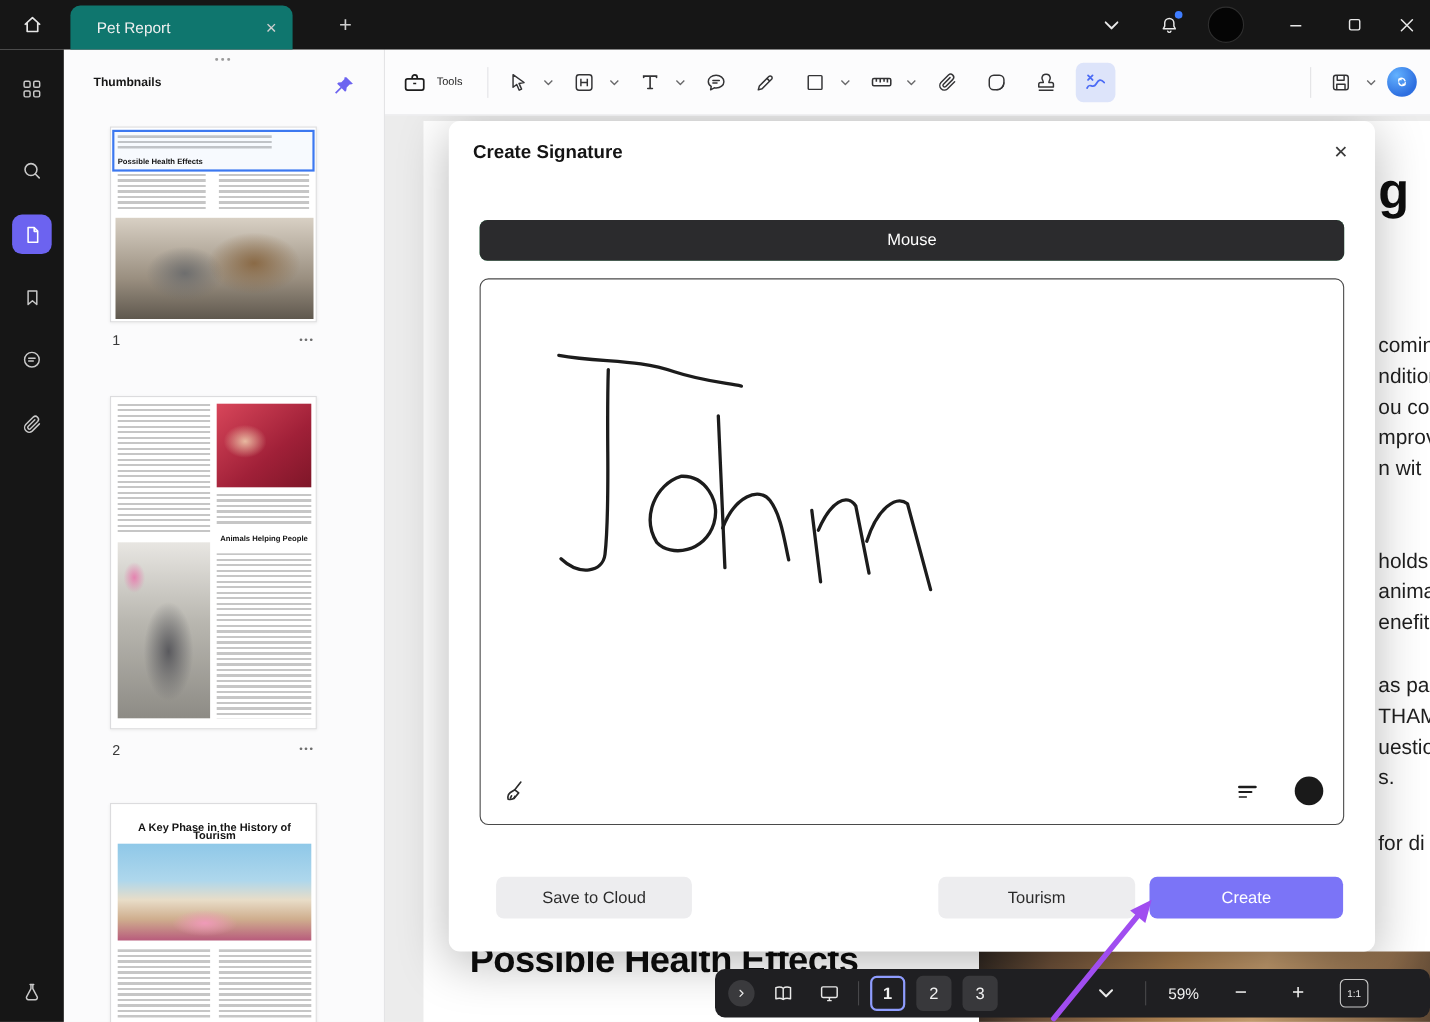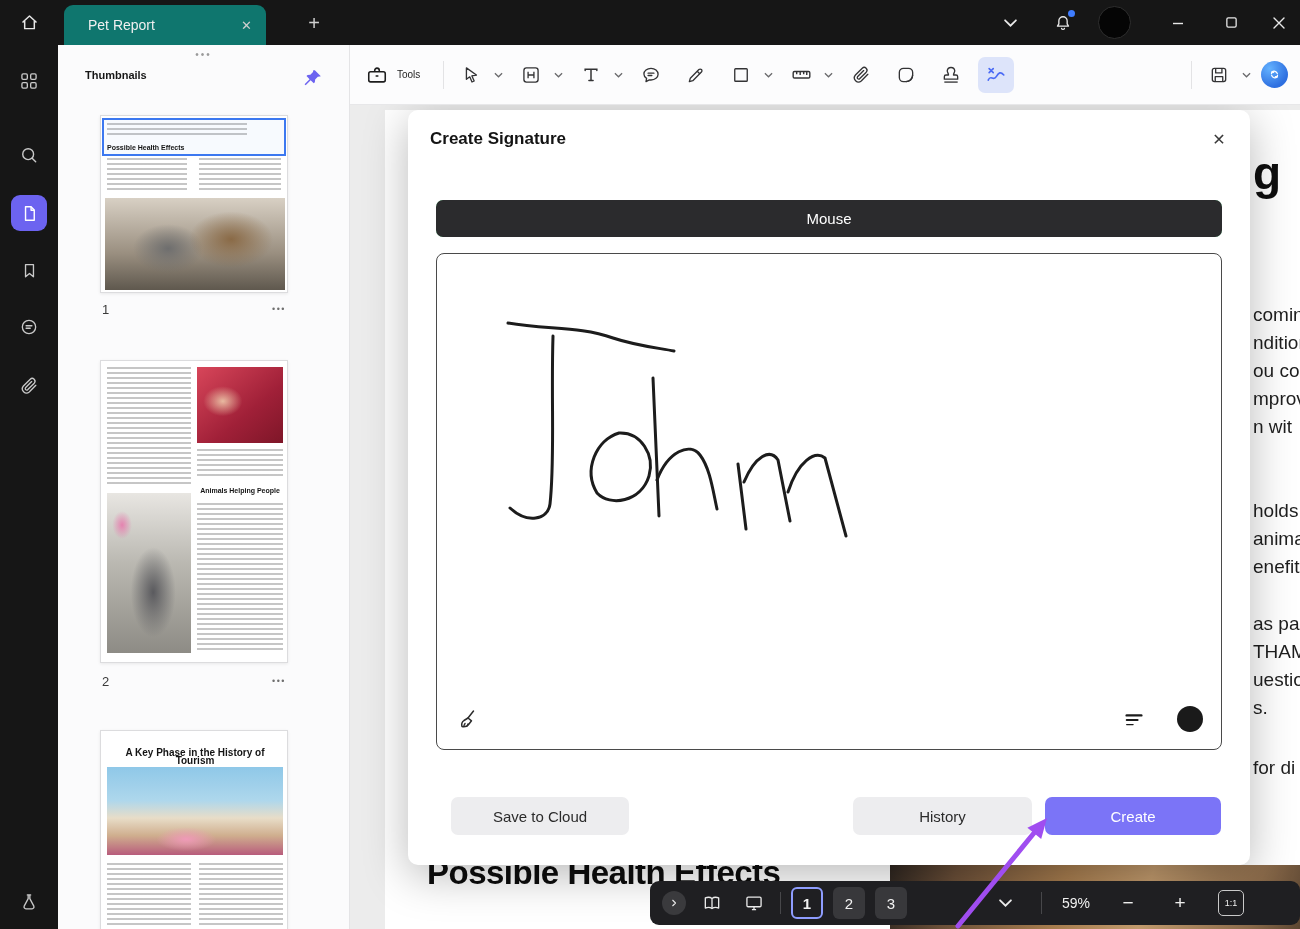--- a/index.html
+++ b/index.html
@@ -458,21 +458,21 @@
           </svg>
         </span>
     </div>
     <div class="color-swatch"></div>
   </div>
 
   <div class="mbtn" style="left:43px; width:178px;">
       <span>Save to Cloud</span>
     </div>
   <div class="mbtn" style="left:445px; width:179px;">
-      <span>History</span>
+      <span>Tourism</span>
     </div>
   <div class="mbtn mbtn-primary" style="left:637px; width:176px;">
       <span>Create</span>
     </div>
 </div>
 
 <div class="abs bbar">
   <div class="circ">
       <span>
         <svg width="12" height="12" viewBox="0 0 24 24" fill="none" stroke="currentColor" stroke-width="2.2" stroke-linecap="round" stroke-linejoin="round">

